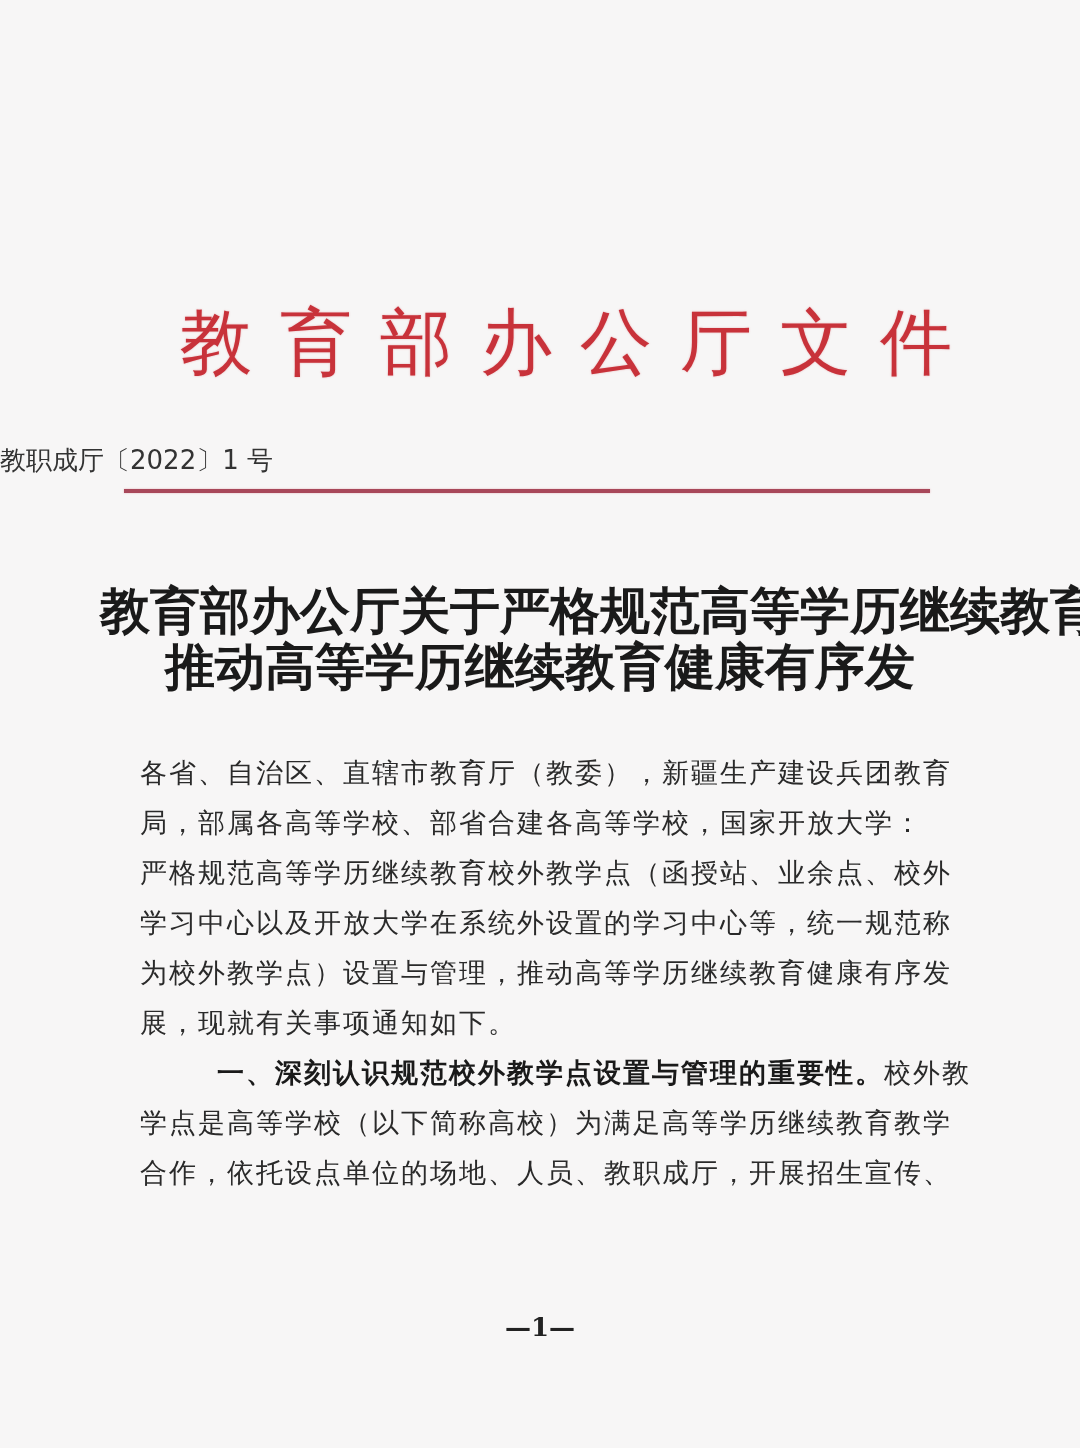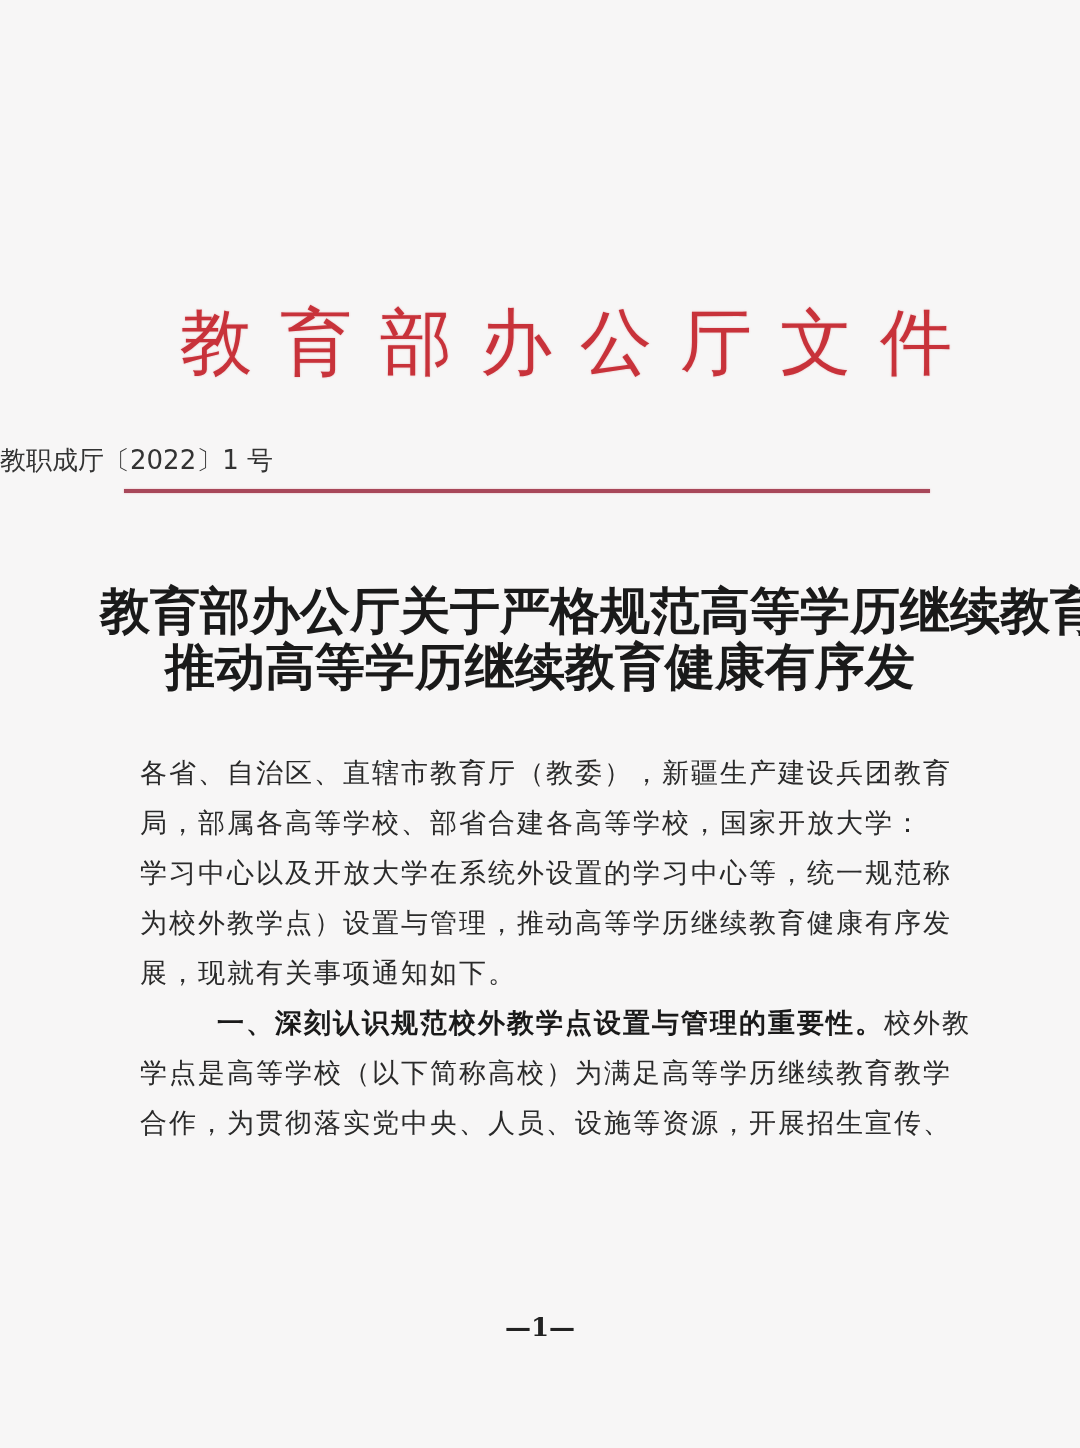--- a/index.html
+++ b/index.html
@@ -110,23 +110,24 @@
   <div class="red-rule"></div>
 
   <div class="main-title">
     <div>教育部办公厅关于严格规范高等学历继续教育</div>
     <div>推动高等学历继续教育健康有序发</div>
   </div>
 
   <div class="body-text">
     <div class="line">各省、自治区、直辖市教育厅（教委），新疆生产建设兵团教育</div>
     <div class="line">局，部属各高等学校、部省合建各高等学校，国家开放大学：</div>
+    <div class="line">严格规范高等学历继续教育校外教学点（函授站、业余点、校外</div>
     <div class="line">学习中心以及开放大学在系统外设置的学习中心等，统一规范称</div>
     <div class="line">为校外教学点）设置与管理，推动高等学历继续教育健康有序发</div>
     <div class="line">展，现就有关事项通知如下。</div>
     <div class="line indent"><span class="bold">一、深刻认识规范校外教学点设置与管理的重要性。</span><span>校外教</span></div>
     <div class="line">学点是高等学校（以下简称高校）为满足高等学历继续教育教学</div>
-    <div class="line">合作，为贯彻落实党中央、人员、设施等资源，开展招生宣传、</div>
+    <div class="line">合作，依托设点单位的场地、人员、教职成厅，开展招生宣传、</div>
   </div>
 
   <div class="page-num">—1—</div>
 
 </div>
 
 </body></html>

